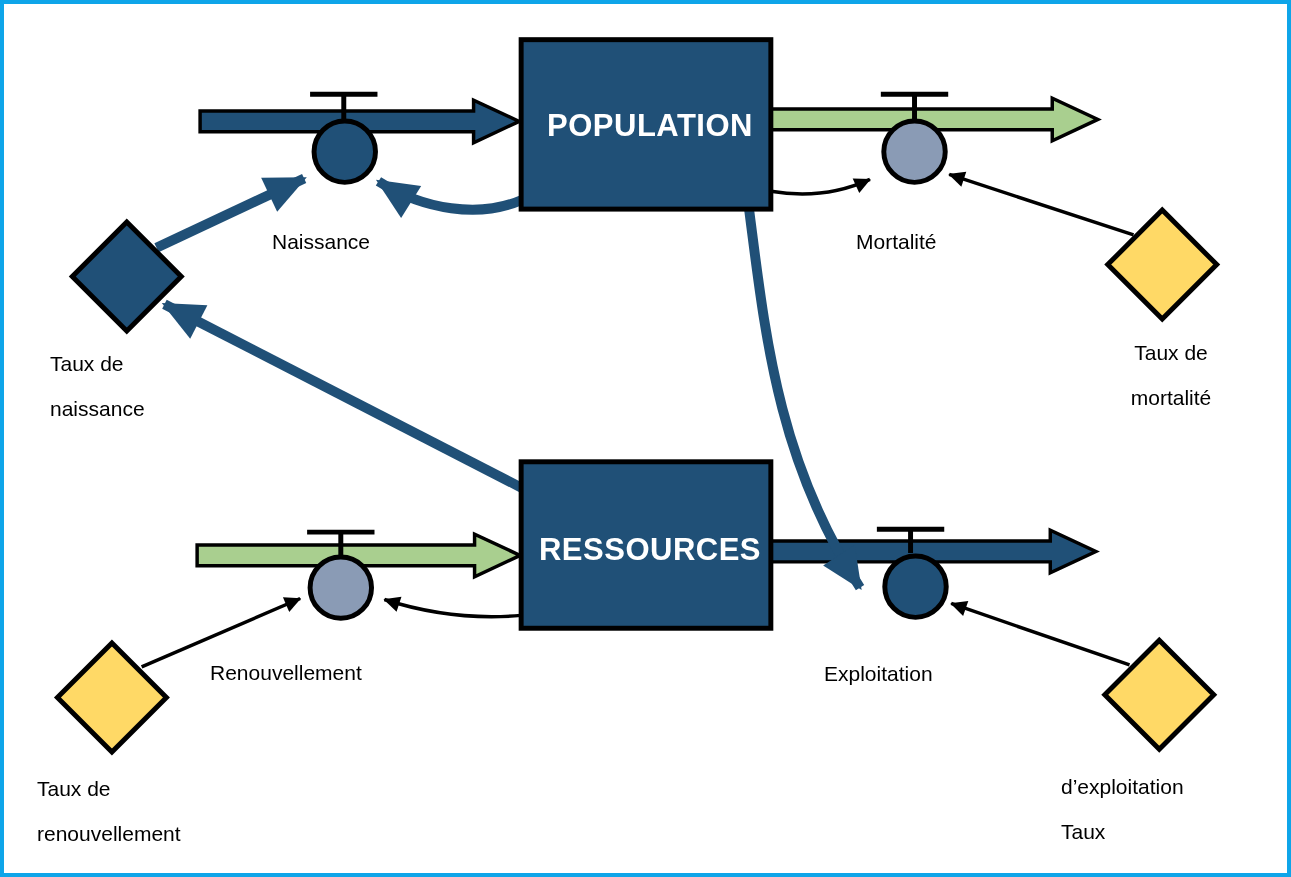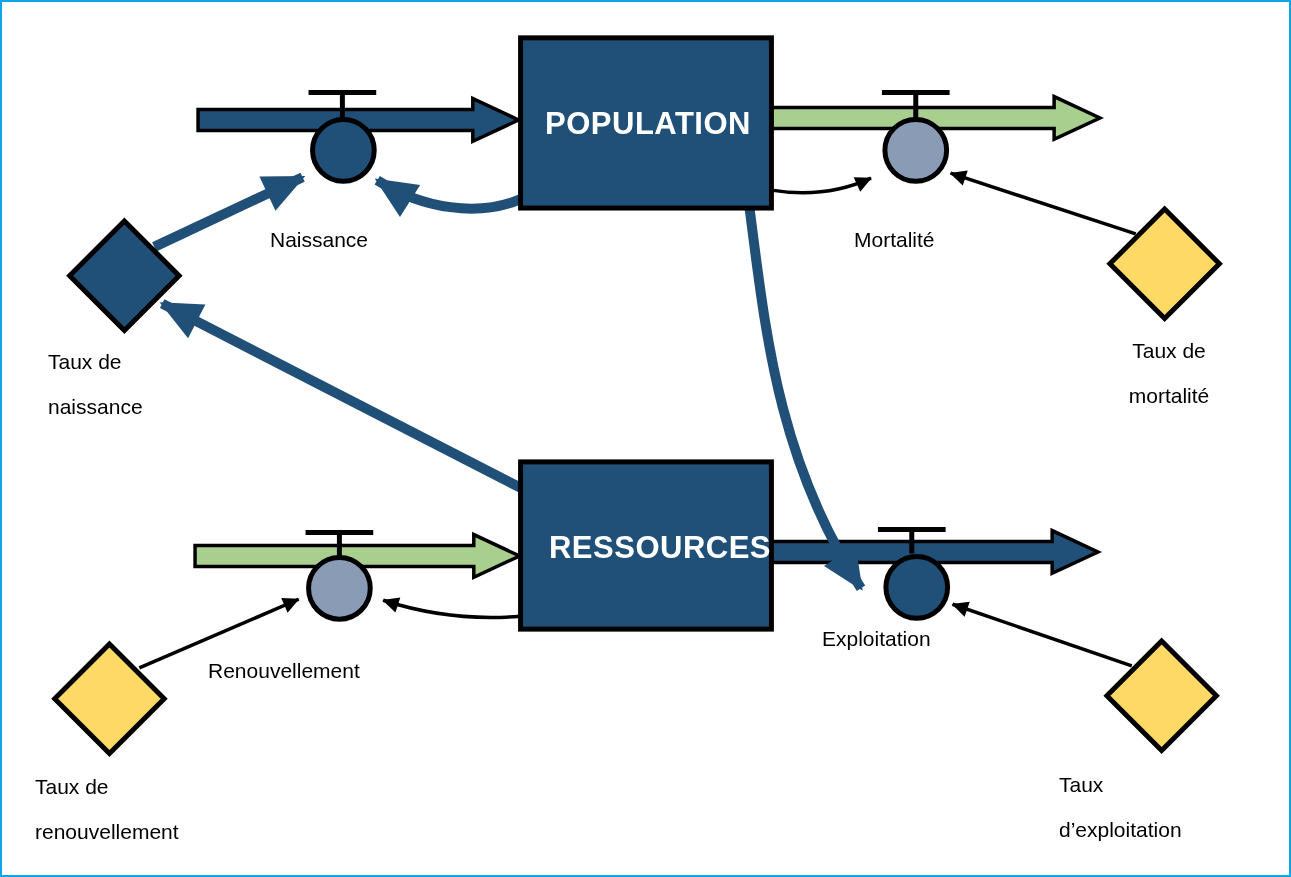--- a/index.html
+++ b/index.html
@@ -1,20 +1,20 @@
 <!DOCTYPE html>
 <html><head>
 <meta charset="utf-8">
 <style>
   html,body { margin:0; padding:0; background:#fff; }
   #canvas {
     position:relative;
     width:1291px; height:877px;
     box-sizing:border-box;
-    border:2px solid #0ea5e9;
+    border:4px solid #0ea5e9;
     background:#fff;
     font-family:"Liberation Sans", sans-serif;
     overflow:hidden;
   }
   #shapes { position:absolute; left:0; top:0; width:100%; height:100%; }
   .label {
     position:absolute;
     font-size:21px;
     line-height:45px;
     color:#000;
@@ -22,21 +22,21 @@
   }
   .stock-label {
     position:absolute;
     display:flex; align-items:center; justify-content:center;
     color:#fff;
     font-weight:bold;
     font-size:31px;
     letter-spacing:0.5px;
   }
   .stock-label.population { left:520px; top:36px;  width:252px; height:171px; }
-  .stock-label.ressources { left:520px; top:462px; width:252px; height:168px;margin-left:12px; }
+  .stock-label.ressources { left:520px; top:462px; width:252px; height:168px; }
   .centered { text-align:center; }
 </style>
 </head>
 <body>
 
 <div id="canvas">
 
   <svg id="shapes" width="1291" height="877" viewBox="0 0 1291 877">
     <defs>
       <marker id="blueArrow" markerUnits="userSpaceOnUse" markerWidth="46" markerHeight="42" refX="40" refY="20" orient="auto">
@@ -81,32 +81,32 @@
     <circle cx="338" cy="589" r="31" stroke="#000" stroke-width="5" fill="#8A9BB5"></circle>
     <circle cx="918" cy="588" r="31" stroke="#000" stroke-width="5" fill="#205077"></circle>
   </svg>
 
   <div class="stock-label population">POPULATION</div>
   <div class="stock-label ressources">RESSOURCES</div>
 
   <div class="label" style="left:268px; top:215px;">Naissance</div>
   <div class="label" style="left:852px; top:215px;">Mortalité</div>
   <div class="label" style="left:206px; top:646px;">Renouvellement</div>
-  <div class="label" style="left:820px; top:614px;">Exploitation</div>
+  <div class="label" style="left:820px; top:647px;">Exploitation</div>
 
   <div class="label" style="left:46px; top:337px;">
     <div>Taux de</div>
     <div>naissance</div>
   </div>
   <div class="label centered" style="left:1087px; top:326px; width:160px;">
     <div>Taux de</div>
     <div>mortalité</div>
   </div>
   <div class="label" style="left:33px; top:762px;">
     <div>Taux de</div>
     <div>renouvellement</div>
   </div>
   <div class="label" style="left:1057px; top:760px;">
+    <div>d’exploitation</div>
     <div>Taux</div>
-    <div>d’exploitation</div>
   </div>
 
 </div>
 
 </body></html>

